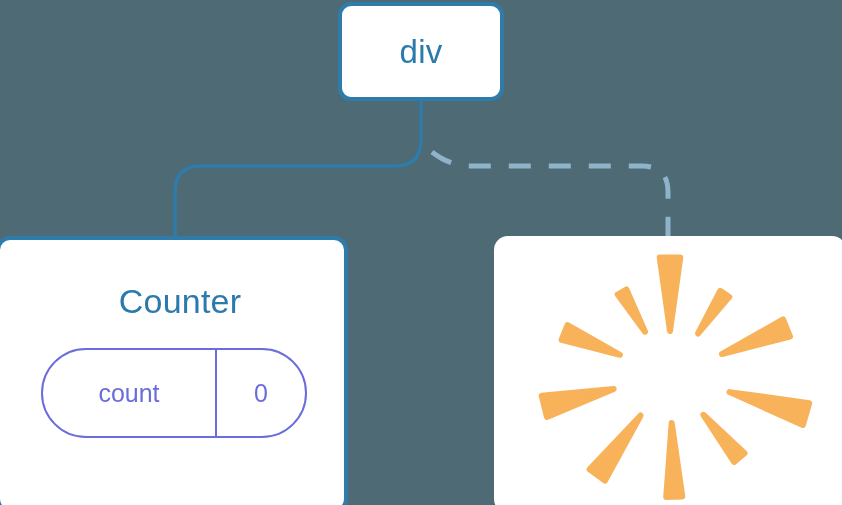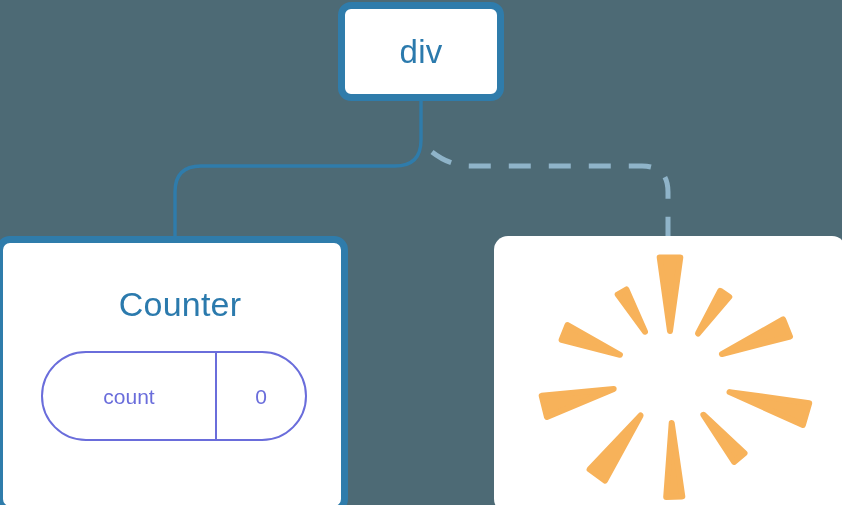--- a/index.html
+++ b/index.html
@@ -35,21 +35,21 @@
   
   .card {
     position: absolute;
     background: #ffffff;
     box-sizing: border-box;
     display: flex;
     flex-direction: column;
     align-items: center;
   }
   .card.bordered {
-    border: 7px solid #eab308;
+    border: 4px solid #eab308;
   }
 
   #card-div {
     left: 338px;
     top: 2px;
     width: 166px;
     height: 99px;
     border-radius: 13px;
     justify-content: center;
   }
@@ -85,21 +85,21 @@
     border-radius: 45px;
     box-sizing: border-box;
     display: flex;
     align-items: stretch;
     color: #6a6ddb;
   }
   .pill-key, .pill-val {
     display: flex;
     align-items: center;
     justify-content: center;
-    font-size: 21px;
+    font-size: 25px;
     line-height: 1;
     color: #6a6ddb;
   }
   .pill-key {
     flex: 0 0 172px;
   }
   .pill-divider {
     width: 2px;
     background: #6a6ddb;
     flex: 0 0 auto;

